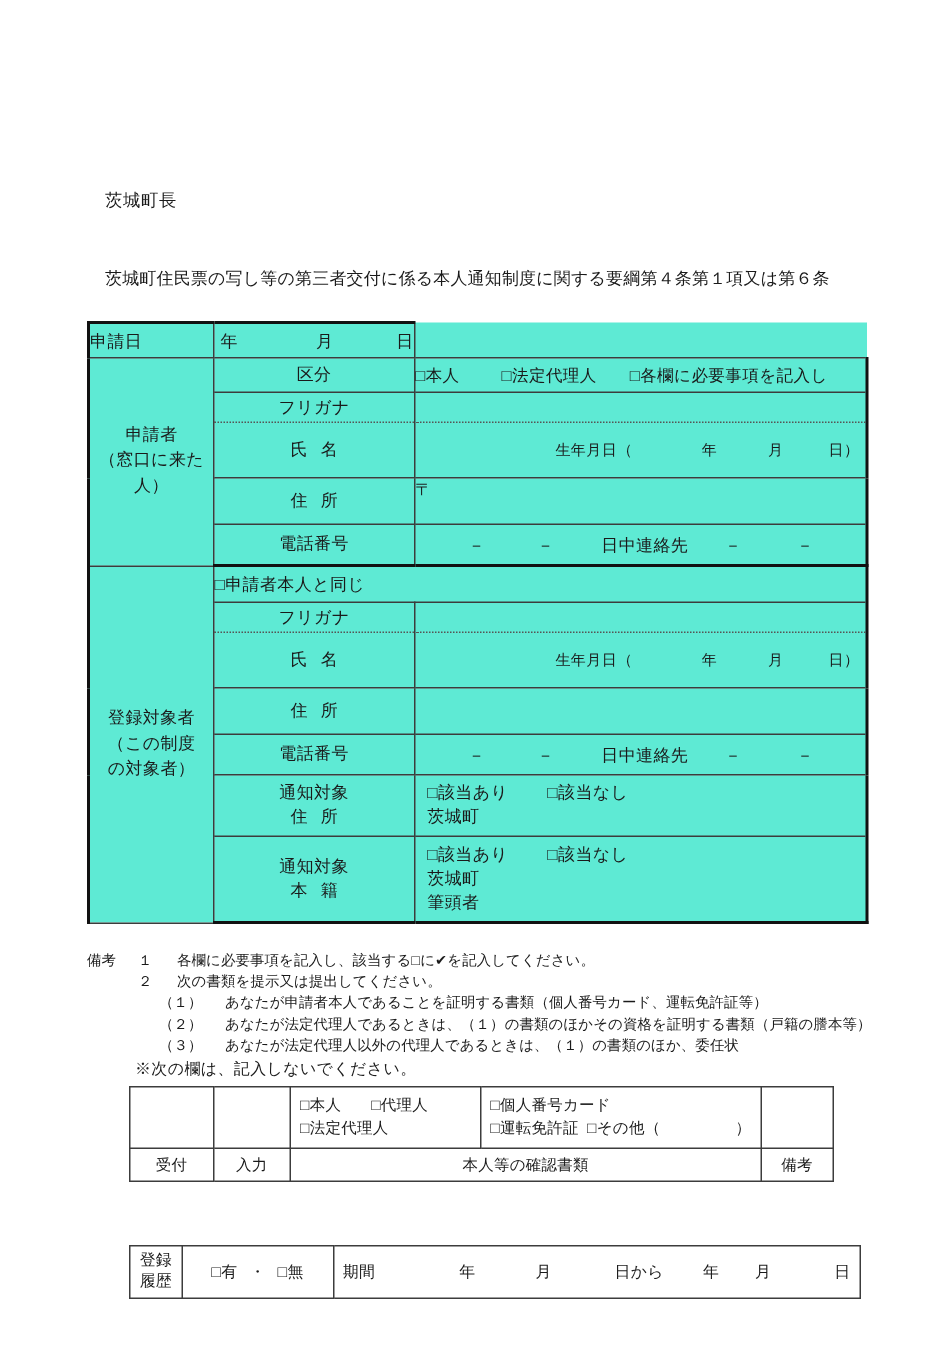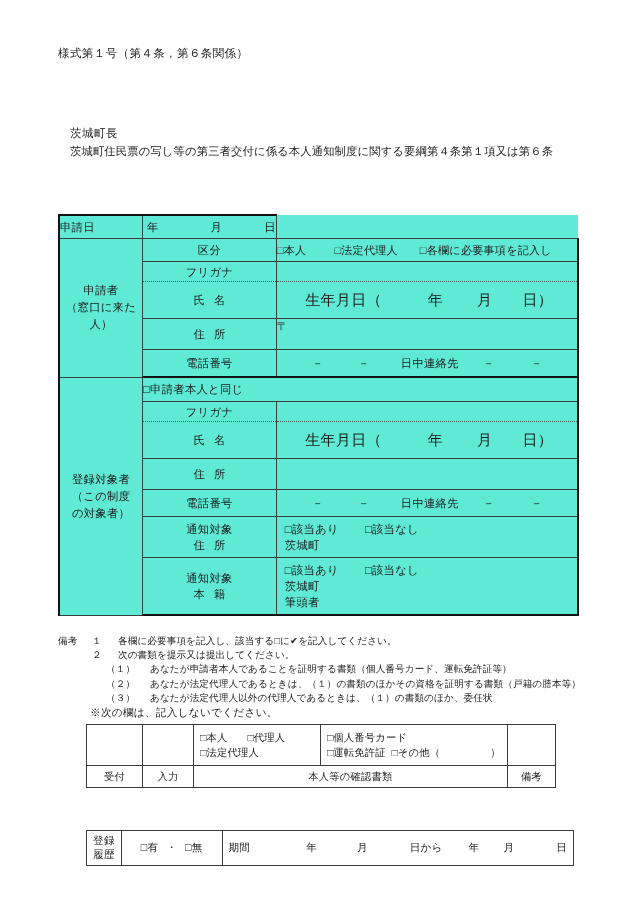--- a/index.html
+++ b/index.html
@@ -47,21 +47,21 @@
   .addressee {
     position: absolute;
     left: 70px;
     top: 126px;
     font-size: 11.5px;
     letter-spacing: 0.5px;
   }
   .intro {
     position: absolute;
     left: 58px;
-    top: 141px;
+    top: 176px;
     width: 520px;
     font-size: 11.3px;
     line-height: 20px;
     letter-spacing: 0.15px;
     text-align: justify;
   }
   .intro .ln1 { display: block; text-indent: 12px; }
   .intro .ln2 { display: block; }
 
   
@@ -132,22 +132,22 @@
   .h-addr2  { height: 30px; }
   .h-notice { height: 38px; }
   .h-notice2{ height: 50px; }
 
   .chk { margin-right: 2px; font-size: 11px; }
   .gap-a { display: inline-block; width: 26px; }
   .gap-b { display: inline-block; width: 20px; }
 
   .birth-line {
     text-align: right;
-    padding-right: 24px;
-    font-size: 15px;
+    padding-right: 4px;
+    font-size: 10px;
     white-space: nowrap;
   }
   .birth-line .sp-y { display: inline-block; width: 46px; }
   .birth-line .sp-m { display: inline-block; width: 34px; }
   .birth-line .sp-d { display: inline-block; width: 30px; }
 
   .tel-line { white-space: nowrap; font-size: 11.3px; padding-left: 18px; }
   .tel-line .d { display: inline-block; width: 46px; text-align: center; }
   .tel-line .lbl { margin: 0 6px 0 14px; }
   .tel-line .d2 { display: inline-block; width: 48px; text-align: center; }
@@ -252,21 +252,20 @@
   .hist-period .s2 { display: inline-block; width: 40px; }
   .hist-period .s3 { display: inline-block; width: 42px; }
   .hist-period .s4 { display: inline-block; width: 26px; }
   .hist-period .s5 { display: inline-block; width: 24px; }
 </style>
 </head>
 <body>
 
 <div class="page">
 
-  <div class="form-code">様式第１号（第４条，第６条関係）</div>
   <div class="addressee">茨城町長</div>
   <div class="intro">
     <span class="ln1">茨城町住民票の写し等の第三者交付に係る本人通知制度に関する要綱第４条第１項又は第６条</span>
   </div>
 
   <div class="main-table-wrap">
     <table class="grid">
       <colgroup>
         <col style="width:82px">
         <col style="width:82px">

